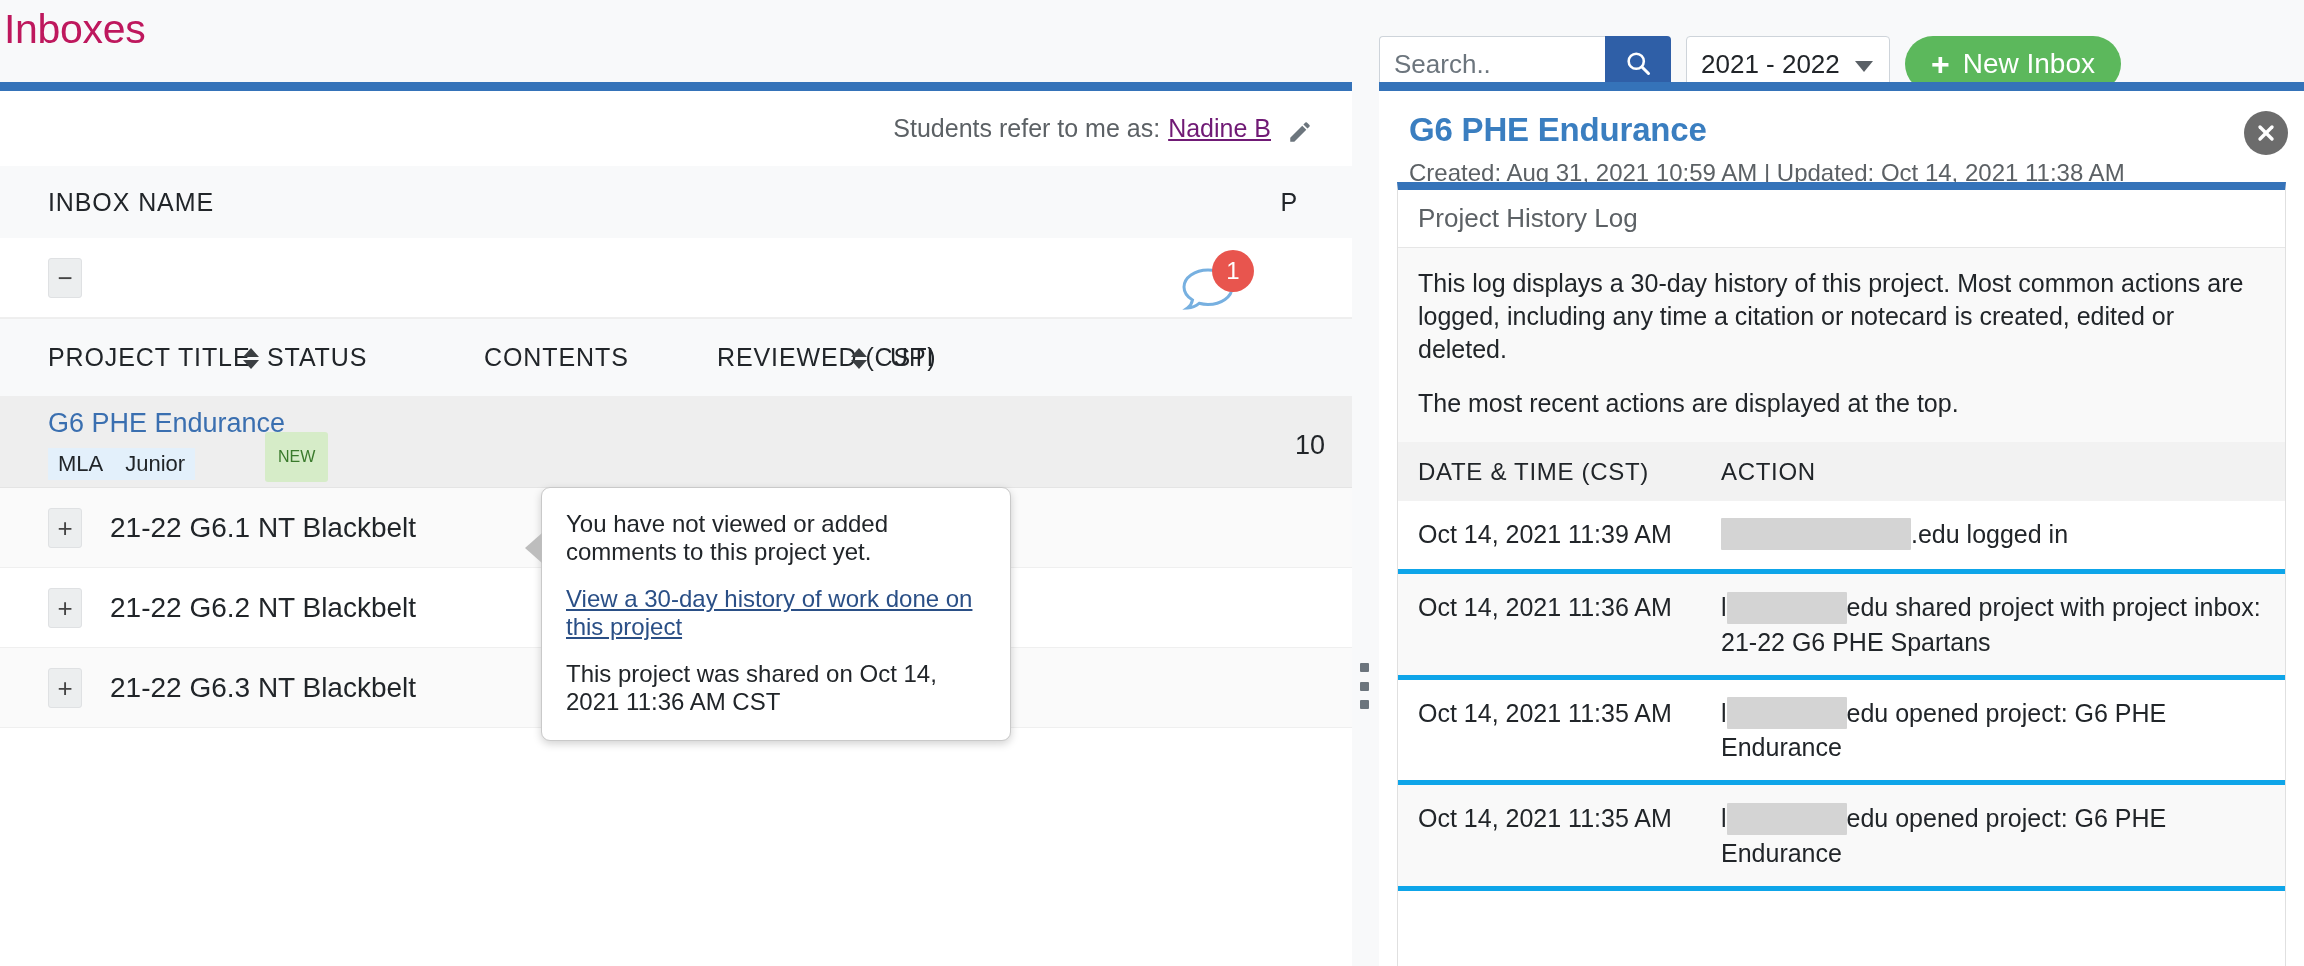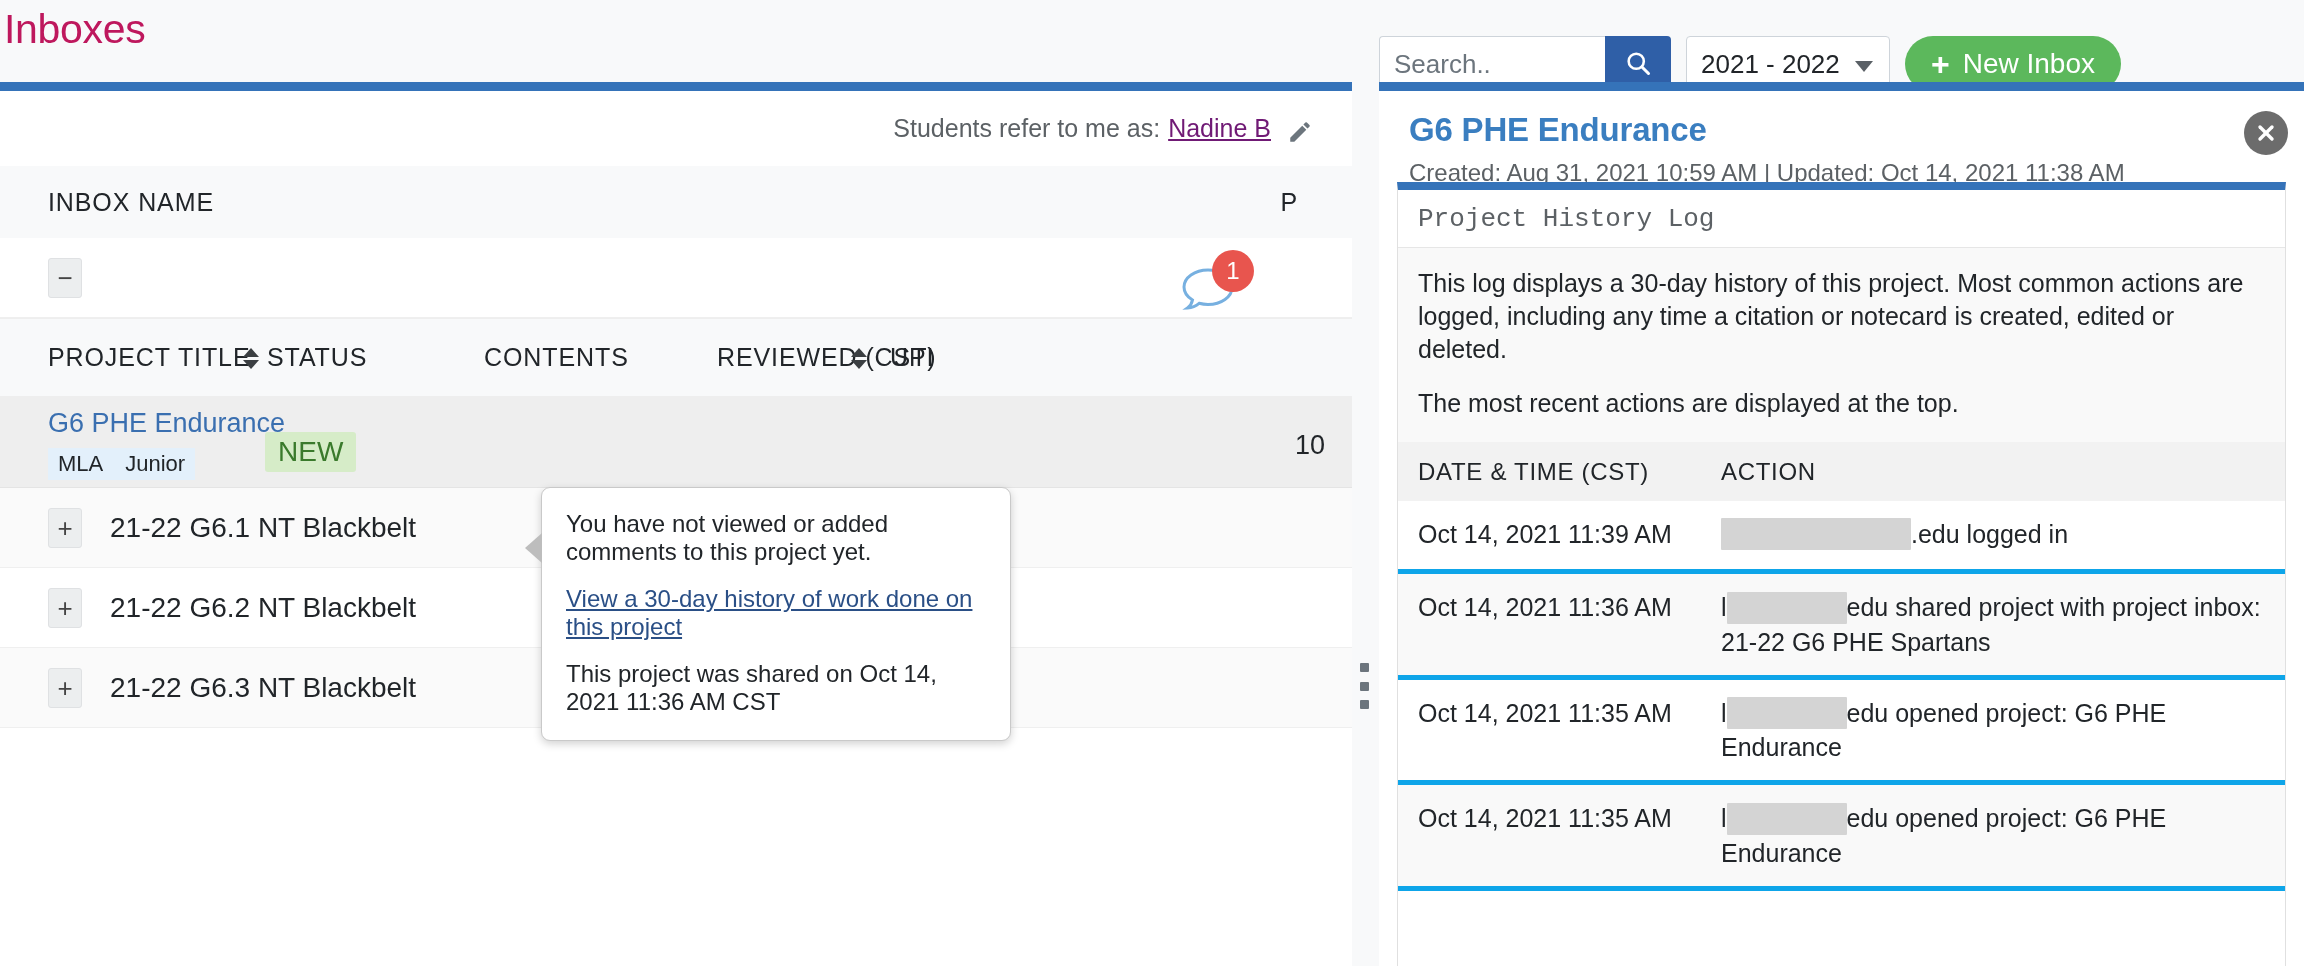--- a/index.html
+++ b/index.html
@@ -135,21 +135,21 @@
   }
   .proj-tags {
     position: absolute; left: 48px; top: 52px;
     background: #e3f0fb; padding: 3px 10px;
     display: flex; gap: 22px;
   }
   .proj-tags span { font-size: 22px; color: #212529; }
   .status-new {
     position: absolute; left: 265px; top: 36px;
     background: #d6ecc8; color: #3a7a2c;
-    font-size: 28px; padding: 4px 13px; border-radius: 3px; text-align: right;
+    font-size: 16px; padding: 16px 13px; border-radius: 3px; text-align: right;
   }
   .reviewed-val {
     position: absolute; left: 1295px; top: 34px;
     font-size: 27px; color: #212529; white-space: nowrap;
   }
 
   
   .tooltip {
     position: absolute; left: 541px; top: 487px;
     width: 470px; background: #ffffff;
@@ -249,21 +249,21 @@
   .log-box {
     position: absolute; left: 18px; top: 91px;
     width: 889px; height: 793px;
     border-top: 8px solid #3573b9;
     border-left: 1px solid #e0e0e0; border-right: 1px solid #e0e0e0;
     background: #fff; overflow: hidden;
   }
   .log-box-title {
     height: 58px; display: flex; align-items: center;
     padding-left: 20px; font-size: 26px; color: #5c6165;
-    border-bottom: 1px solid #e6e6e6; background: #fff; font-family: Liberation Mono, monospace;
+    border-bottom: 1px solid #e6e6e6; background: #fff;
   }
   .log-intro {
     background: #f9f9f9; padding: 19px 20px 22px 20px;
   }
   .log-intro p { font-size: 25px; color: #212529; line-height: 1.32; }
   .log-intro p + p { margin-top: 21px; }
 
   .log-table { width: 100%; border-collapse: collapse; }
   .log-table th {
     background: #f2f2f2; text-align: left; font-weight: 400;

